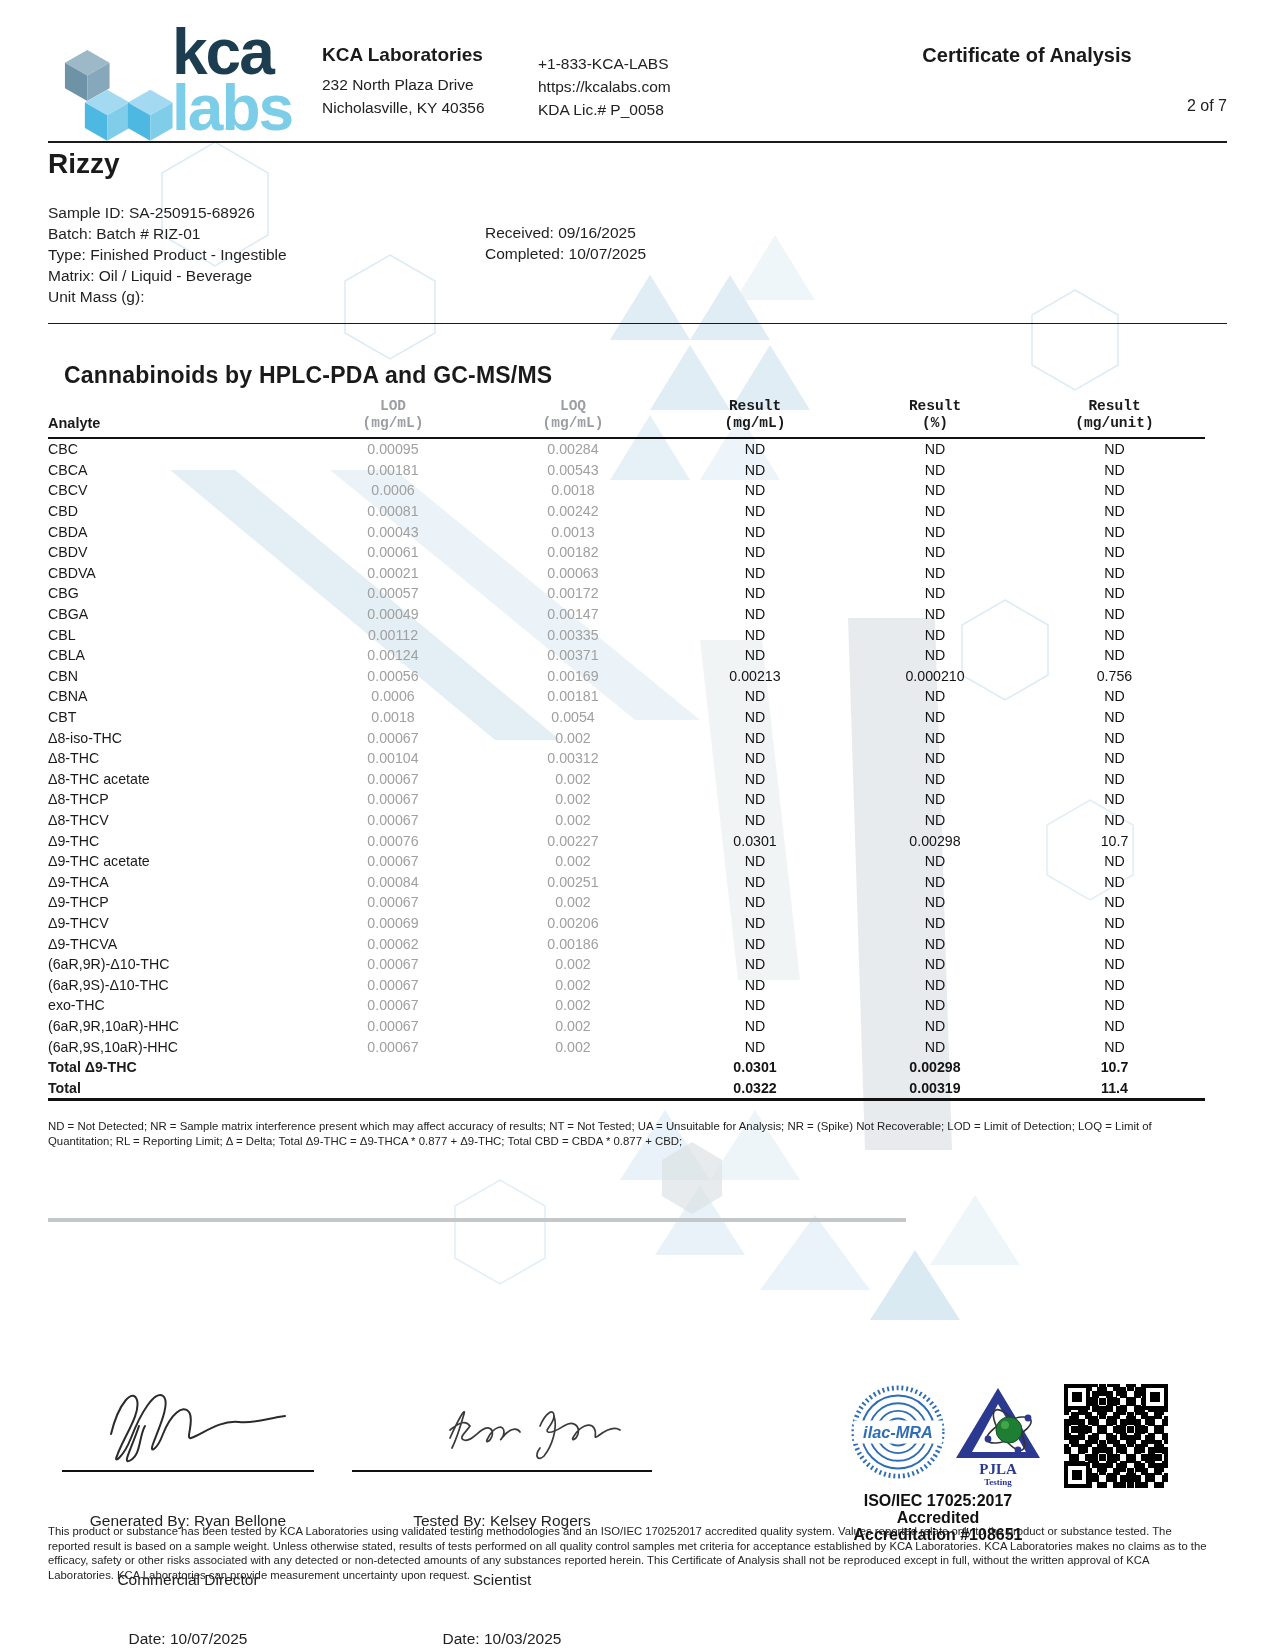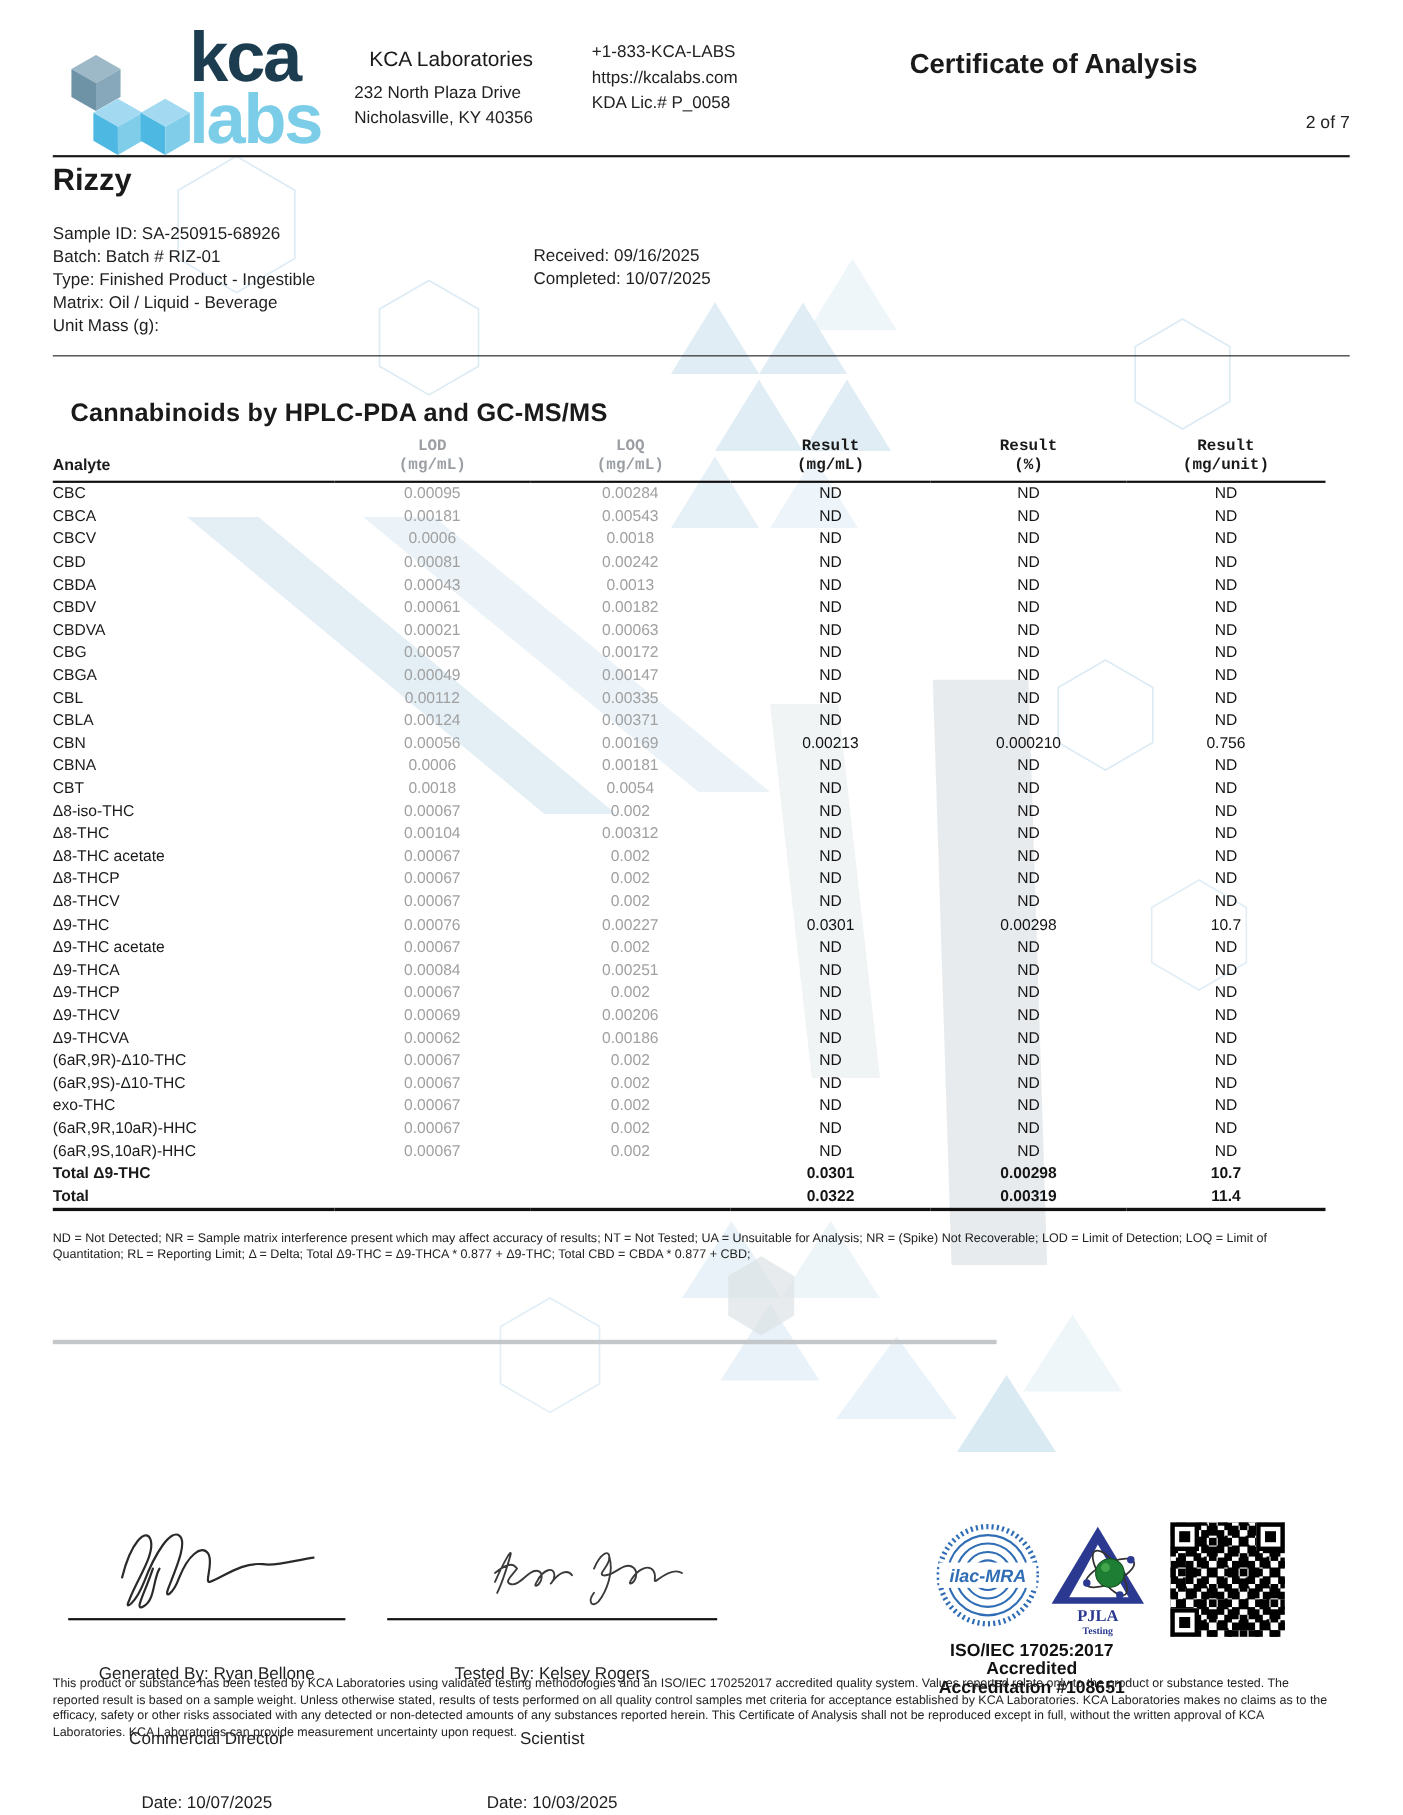--- a/index.html
+++ b/index.html
@@ -6,23 +6,23 @@
   .page{position:relative;width:1275px;height:1650px;overflow:hidden;
         font-family:"Liberation Sans","DejaVu Sans",sans-serif;color:#1a1a1a;background:#fff;}
   .bg{position:absolute;inset:0;z-index:0;pointer-events:none;}
   .fg{position:absolute;inset:0;z-index:1;border-radius:26px;}
   .abs{position:absolute;}
 
   
   .logo-text{line-height:.88;font-weight:bold;letter-spacing:-2px;}
   .logo-kca{font-size:64px;color:#1c3d4f;}
   .logo-labs{font-size:64px;color:#7ccde8;}
-  .co-name{font-size:19px;font-weight:normal;margin-bottom:7px;text-align:right;}
+  .co-name{font-size:19px;font-weight:bold;margin-bottom:7px;}
   .co-line,.ct-line{font-size:15.5px;line-height:23px;color:#222;}
-  .doc-title{font-size:25px;font-weight:bold;text-align:left;}
+  .doc-title{font-size:20px;font-weight:bold;text-align:center;}
   .page-num{font-size:16px;text-align:right;margin-top:30px;color:#222;}
   .rule{border-top:2px solid #1a1a1a;}
   .rule-thin{border-top:1.5px solid #1a1a1a;}
 
   
   .sample-name{font-size:28px;font-weight:bold;}
   .info-line{font-size:15.5px;line-height:21px;color:#1f1f1f;}
   .client-label{font-size:15.5px;font-weight:bold;line-height:21px;}
 
   
@@ -125,21 +125,21 @@
       <div class="logo-kca">kca</div>
       <div class="logo-labs">labs</div>
     </div>
 
     <div class="abs" style="left:322px;top:44px;">
       <div class="co-name">KCA Laboratories</div>
       <div class="co-line">232 North Plaza Drive</div>
       <div class="co-line">Nicholasville, KY 40356</div>
     </div>
 
-    <div class="abs" style="left:538px;top:36px;">
+    <div class="abs" style="left:538px;top:52px;">
       <div class="ct-line">+1-833-KCA-LABS</div>
       <div class="ct-line">https://kcalabs.com</div>
       <div class="ct-line">KDA Lic.# P_0058</div>
     </div>
 
     <div class="abs" style="right:48px;top:44px;width:400px;">
       <div class="doc-title">Certificate of Analysis</div>
       <div class="page-num">2 of 7</div>
     </div>
 

